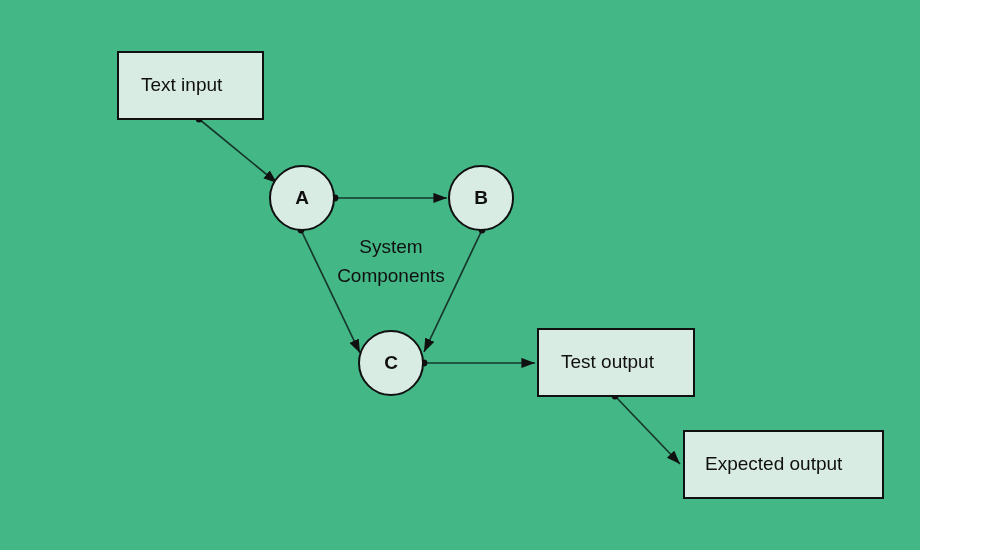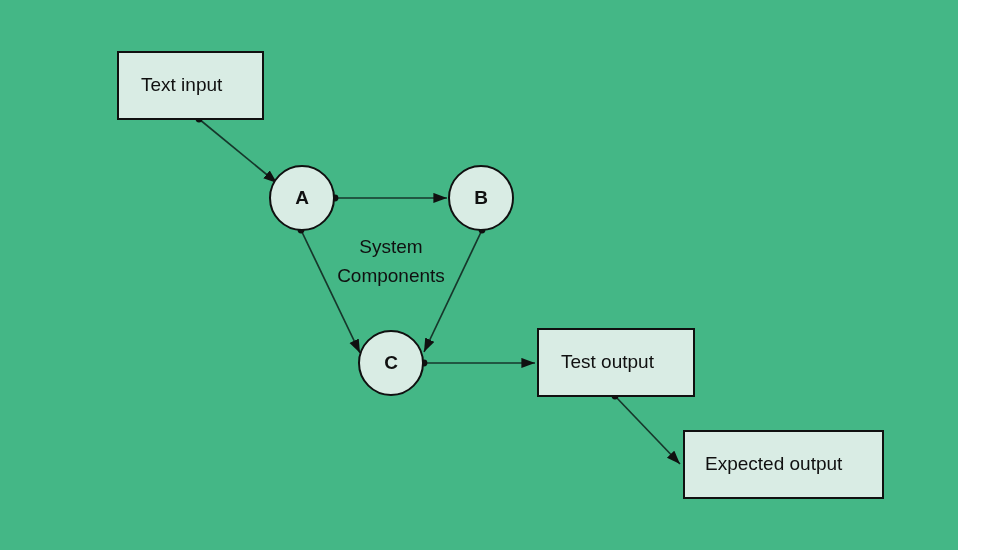--- a/index.html
+++ b/index.html
@@ -10,21 +10,20 @@
     width: 1000px;
     height: 550px;
     overflow: hidden;
     font-family: "Liberation Sans", sans-serif;
   }
   #canvas-root {
     position: relative;
     width: 920px;
     height: 550px;
     background: #44b786;
-    padding-left: 38px;
   }
   #diagram-svg {
     position: absolute;
     top: 0;
     left: 0;
     width: 1000px;
     height: 550px;
     display: block;
   }
   .node-box {

